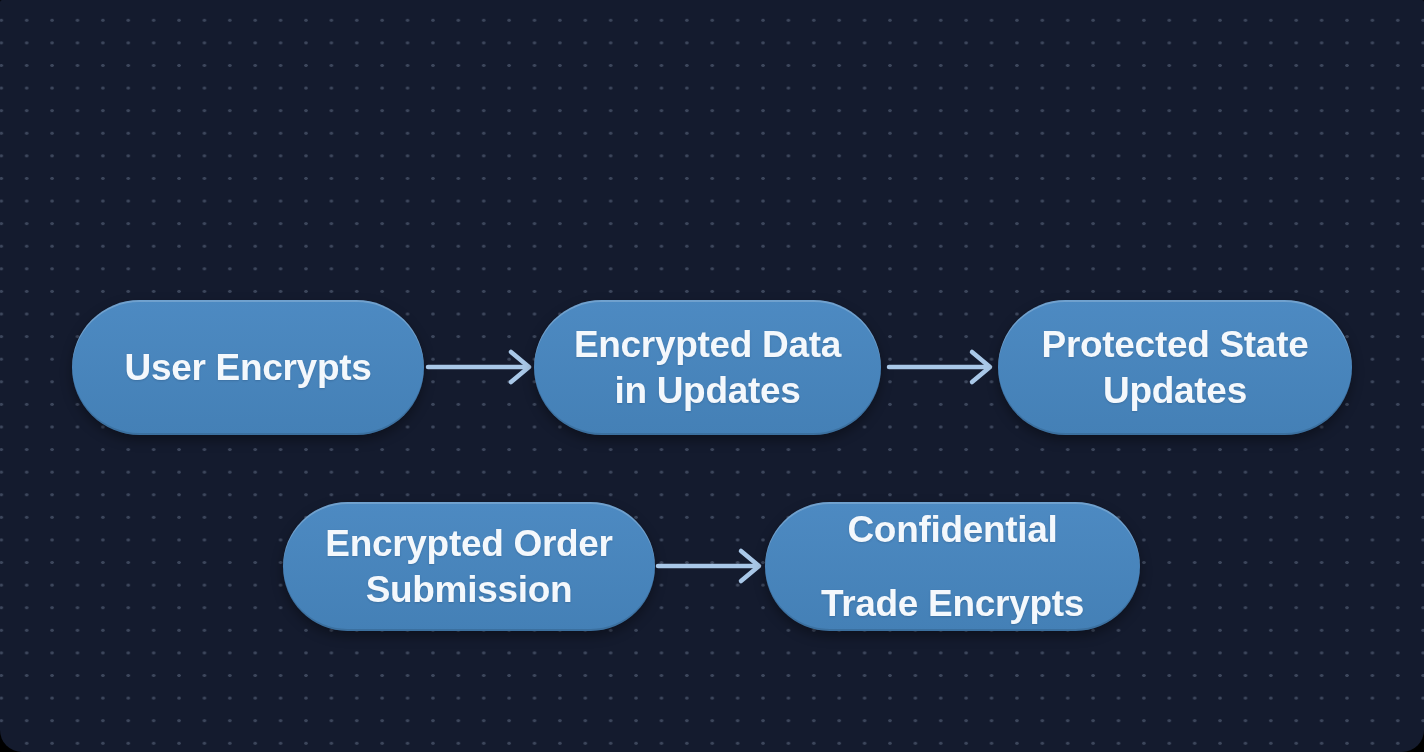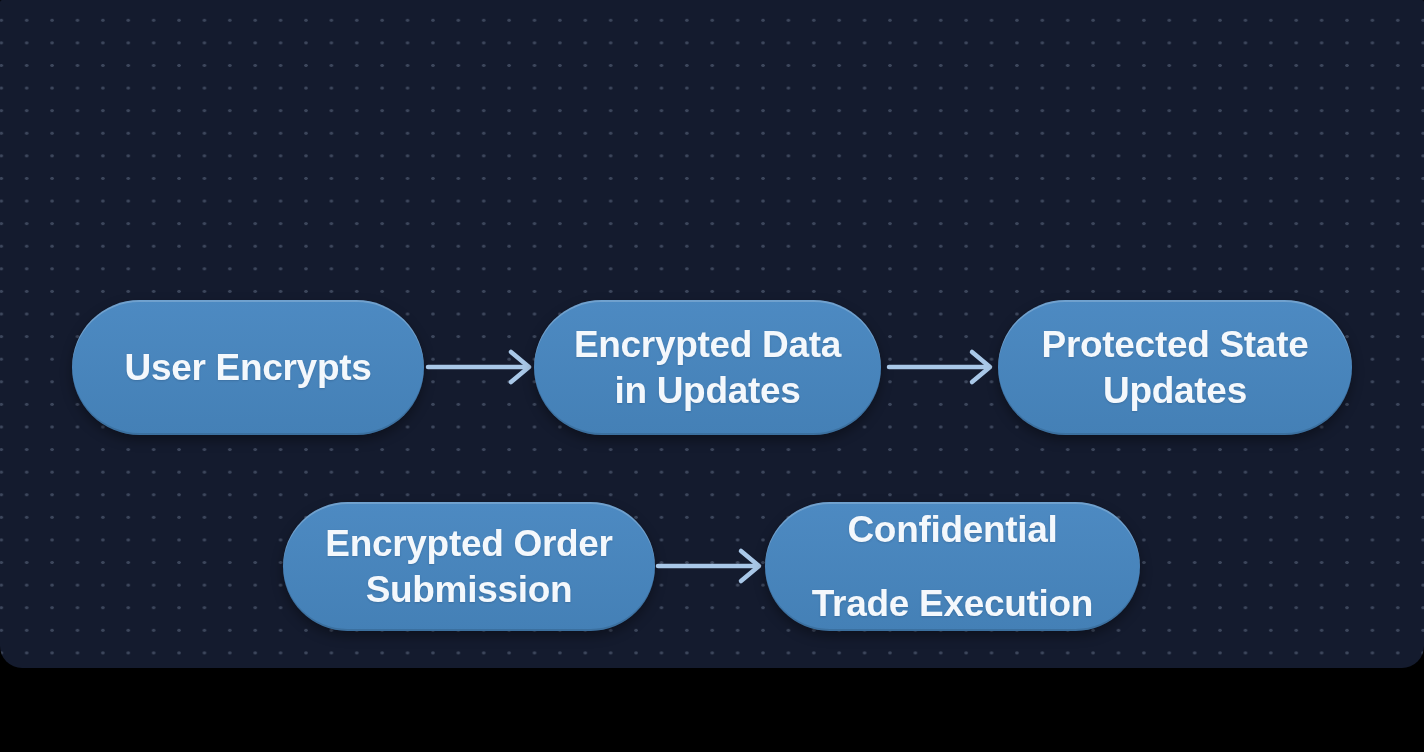--- a/index.html
+++ b/index.html
@@ -8,21 +8,21 @@
     --dot-color:rgba(127,141,166,0.38);
     --node-fill-top:#4D8AC2;
     --node-fill-bottom:#4480B6;
     --node-text:#F4F8FC;
     --arrow-color:#A9C8E8;
   }
   *{margin:0;padding:0;box-sizing:border-box;}
   html,body{width:1424px;height:752px;background:var(--outer-bg);overflow:hidden;}
   .canvas{
     position:relative;
-    width:1424px;height:668px;
+    width:1424px;height:752px;
     background-color:var(--canvas-bg);
     background-image:radial-gradient(circle, var(--dot-color) 1.5px, transparent 1.9px);
     background-size:25.4px 22.6px;
     background-position:14px 9px;
     border-radius:2px 2px 22px 22px;
     font-family:"Liberation Sans","DejaVu Sans",sans-serif;
   }
   .node{
     position:absolute;
     display:flex;flex-direction:column;align-items:center;justify-content:center;
@@ -93,16 +93,16 @@
     <span>Submission</span>
   </div>
 
   <svg class="arrow a3" width="112" height="40">
     <line x1="3" y1="20" x2="101" y2="20"></line>
     <polyline points="86,5 104,20 86,35"></polyline>
   </svg>
 
   <div class="node n5">
     <span>Confidential</span>
-    <span>Trade Execution</span>
+    <span>Trade Encrypts</span>
   </div>
 
 </div>
 
 </body></html>

